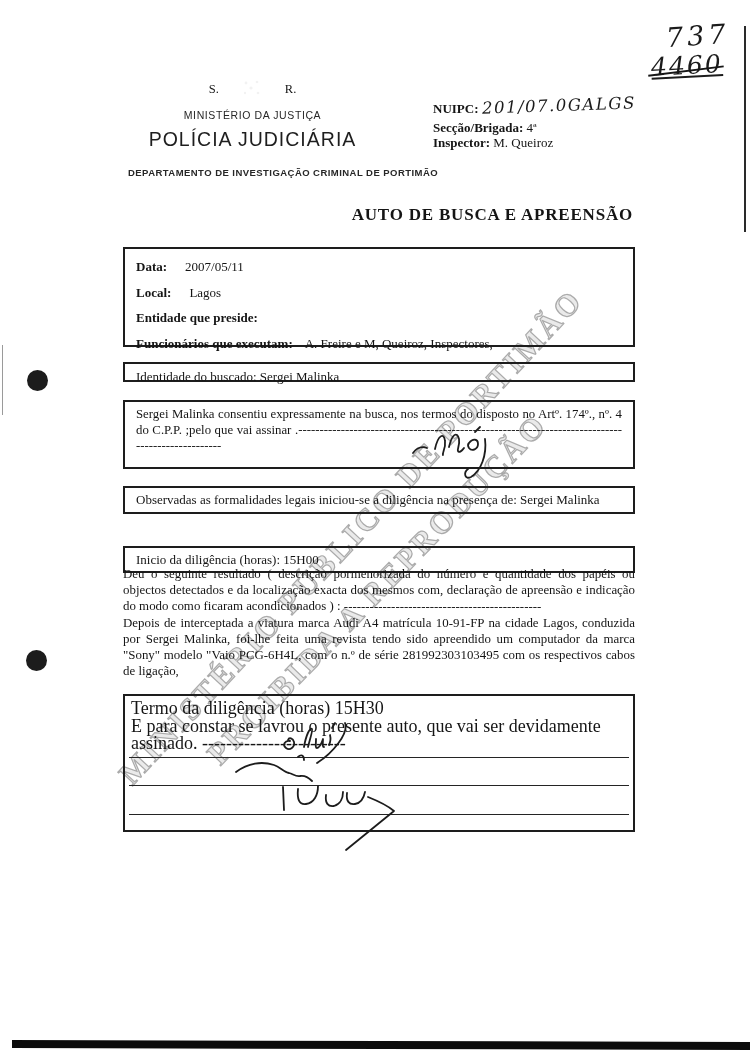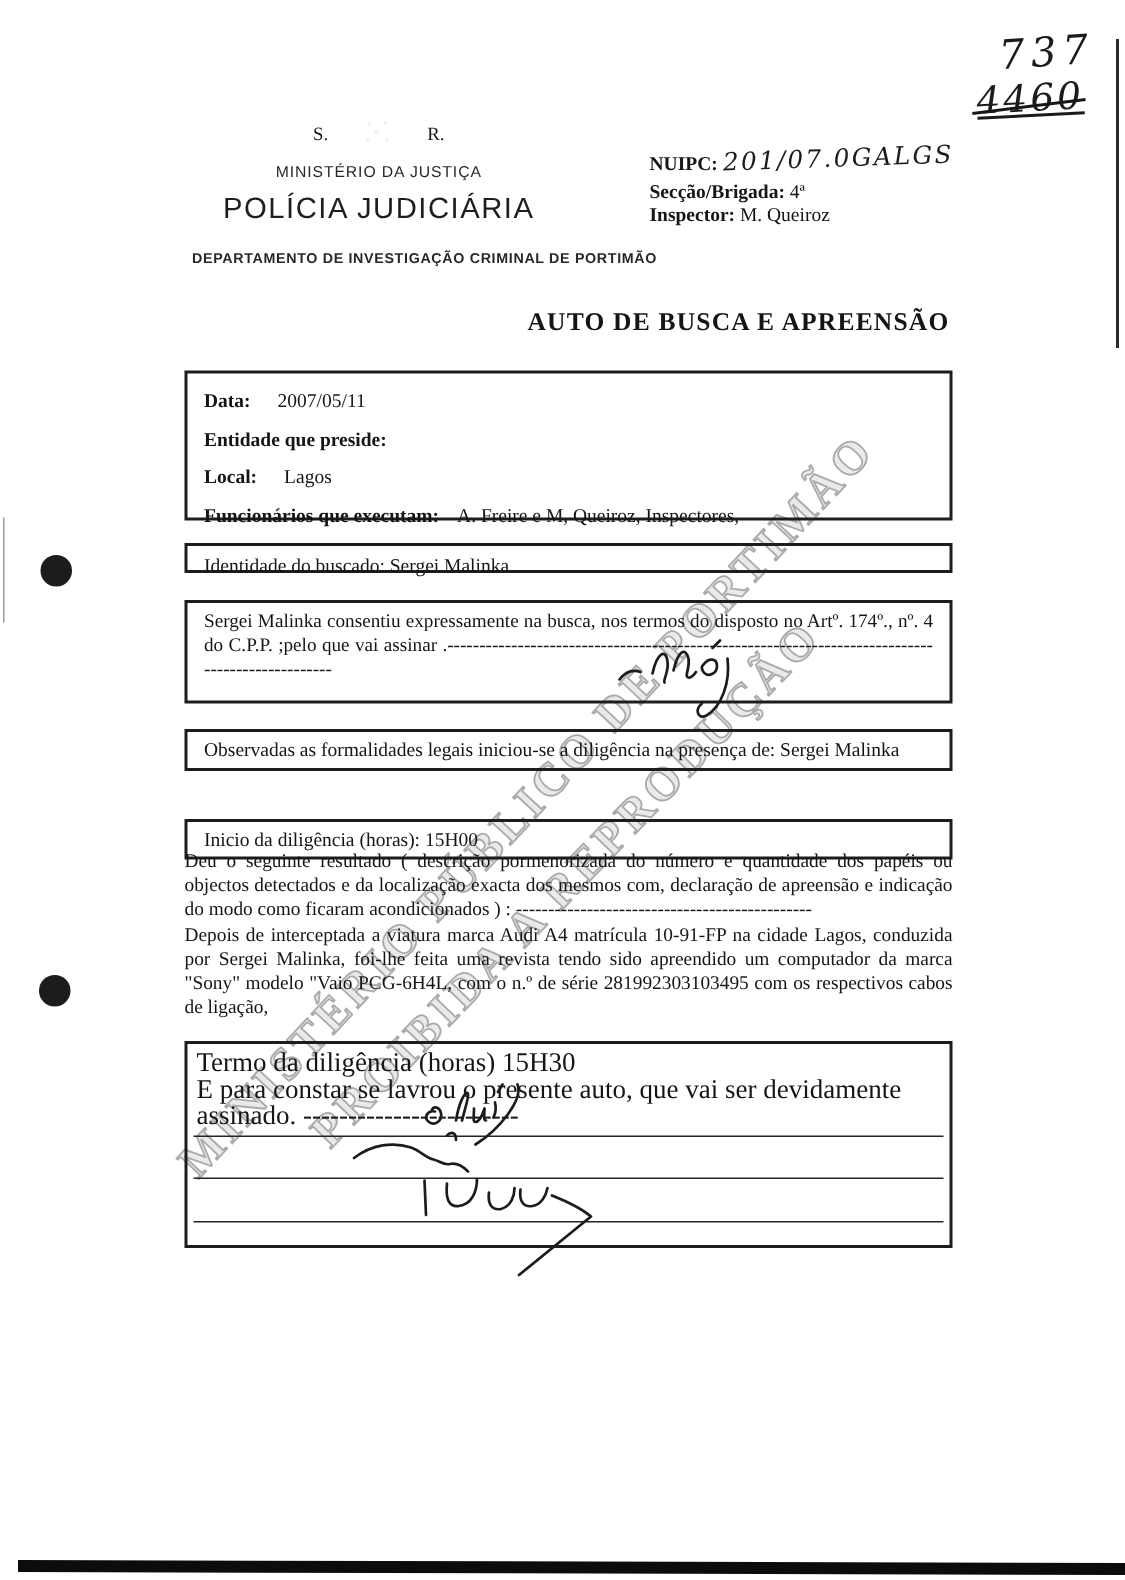--- a/index.html
+++ b/index.html
@@ -128,24 +128,24 @@
     </div>
   </div>
 
   <div class="doc-title">AUTO DE BUSCA E APREENSÃO</div>
 
   <div class="box box-info">
     <div class="row">
       <span class="lbl">Data:</span><span class="gap"></span><span>2007/05/11</span>
     </div>
     <div class="row">
+      <span class="lbl">Local:</span><span class="gap"></span><span>Lagos</span>
+    </div>
+    <div class="row">
       <span class="lbl">Entidade que preside:</span>
-    </div>
-    <div class="row">
-      <span class="lbl">Local:</span><span class="gap"></span><span>Lagos</span>
     </div>
     <div class="row">
       <span class="lbl">Funcionários que executam:</span><span class="gap-sm"></span><span>A. Freire e M, Queiroz, Inspectores,</span>
     </div>
   </div>
 
   <div class="box box-identity">
     <span>Identidade do buscado: Sergei Malinka</span>
   </div>
 

